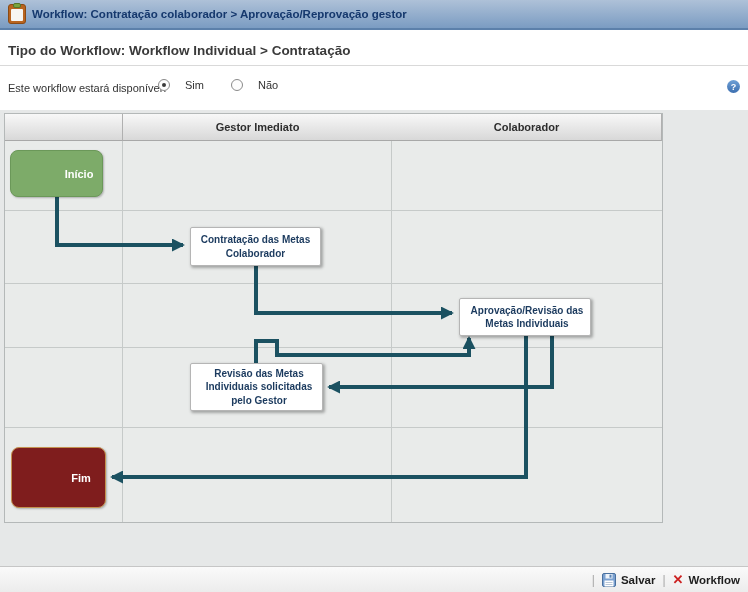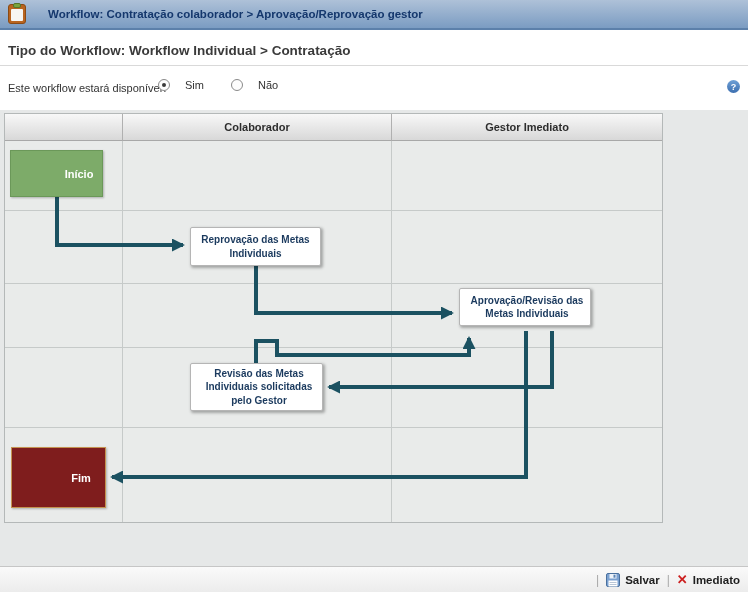--- a/index.html
+++ b/index.html
@@ -24,21 +24,21 @@
   }
   .clipboard-icon .paper {
     position: absolute; left: 2px; right: 2px; top: 4px; bottom: 2px;
     background: #f7f6f2; border-radius: 1px;
   }
   .clipboard-icon .clip {
     position: absolute; left: 4px; top: -2px; width: 8px; height: 5px;
     background: #7aa43c; border: 1px solid #55752a; border-radius: 2px;
   }
   .titlebar-text {
-    margin-left: 48px; font-size: 11.5px; font-weight: bold; color: #15386d;
+    margin-left: 32px; font-size: 11.5px; font-weight: bold; color: #15386d;
   }
 
   
   .subheader {
     position: absolute; left: 0; top: 30px; width: 748px; height: 84px;
     background: #ffffff;
   }
   .page-title {
     position: absolute; left: 8px; top: 13px;
     font-size: 13.5px; font-weight: bold; color: #3a3a3a;
@@ -111,21 +111,21 @@
   .cell.colend { border-right: none; }
   .cell.rowend { border-bottom: none; }
 
   
   .node {
     position: absolute; z-index: 3;
     display: flex; align-items: center; justify-content: center;
     text-align: center; font-weight: bold; cursor: pointer;
   }
   .node.terminal {
-    color: #ffffff; font-size: 11px; border-radius: 0;
+    color: #ffffff; font-size: 11px; border-radius: 8px;
     box-shadow: 1px 1px 2px rgba(0,0,0,0.25);
     padding-left: 45px;
   }
   .node.start { left: 10px; top: 150px; width: 93px; height: 47px; background: #7dab69; border: 1px solid #6b9859; }
   .node.end   { left: 11px; top: 447px; width: 95px; height: 61px; background: #7f1d1d; border: 1px solid #c49250; }
   .node.task {
     background: #ffffff; border: 1px solid #b5b5b5; border-radius: 2px;
     box-shadow: 1.5px 1.5px 3px rgba(0,0,0,0.3);
     color: #1b3a5e; font-size: 10px; line-height: 1.35; padding: 2px 4px;
   }
@@ -175,22 +175,22 @@
     <div class="help-block">
       <div class="help-icon">?</div>
     </div>
   </div>
 </div>
 
 <div class="canvas">
 
   <div class="lanes">
     <div class="lane-head"></div>
+    <div class="lane-head last">Gestor Imediato</div>
     <div class="lane-head">Colaborador</div>
-    <div class="lane-head last">Gestor Imediato</div>
 
     <div class="cell"></div>
     <div class="cell"></div>
     <div class="cell colend"></div>
 
     <div class="cell"></div>
     <div class="cell"></div>
     <div class="cell colend"></div>
 
     <div class="cell"></div>
@@ -216,23 +216,23 @@
       <polyline points="57,86 57,135 183,135" marker-end="url(#arr)"></polyline>
       <polyline points="256,156 256,203 452,203" marker-end="url(#arr)"></polyline>
       <polyline points="256,254 256,231 277,231 277,245 469,245 469,228" marker-end="url(#arr)"></polyline>
       <polyline points="552,221 552,277 329,277" marker-end="url(#arr)"></polyline>
       <polyline points="526,221 526,367 112,367" marker-end="url(#arr)"></polyline>
     </g>
   </svg>
 
   <div class="node terminal start" style="top:40px;">Início</div>
 
-  <div class="node task task-contratacao" style="top:117px;">Reprovação das Metas Individuais</div>
-
-  <div class="node task task-aprovacao" style="top:178px;padding-left:8px;">Aprovação/Revisão das Metas Individuais</div>
+  <div class="node task task-contratacao" style="top:117px;">Contratação das Metas Colaborador</div>
+
+  <div class="node task task-aprovacao" style="top:188px;padding-left:8px;">Aprovação/Revisão das Metas Individuais</div>
 
   <div class="node task task-revisao" style="top:253px;">Revisão das Metas Individuais solicitadas pelo Gestor</div>
 
   <div class="node terminal end" style="top:337px;">Fim</div>
 </div>
 
 <div class="footer">
   <span class="sep">|</span>
   <div class="footer-btn">
     <svg width="14" height="14" viewBox="0 0 14 14">
@@ -241,15 +241,15 @@
       <rect x="7.5" y="1.7" width="2" height="3" fill="#5b84b4"></rect>
       <rect x="2.5" y="7.5" width="9" height="6" fill="#ffffff"></rect>
       <rect x="3.5" y="9" width="7" height="1" fill="#b9c6d6"></rect>
       <rect x="3.5" y="11" width="7" height="1" fill="#b9c6d6"></rect>
     </svg>
     <span>Salvar</span>
   </div>
   <span class="sep">|</span>
   <div class="footer-btn">
     <span class="cancel-x">✕</span>
-    <span>Imediato</span>
+    <span>Workflow</span>
   </div>
 </div>
 
 </body></html>

